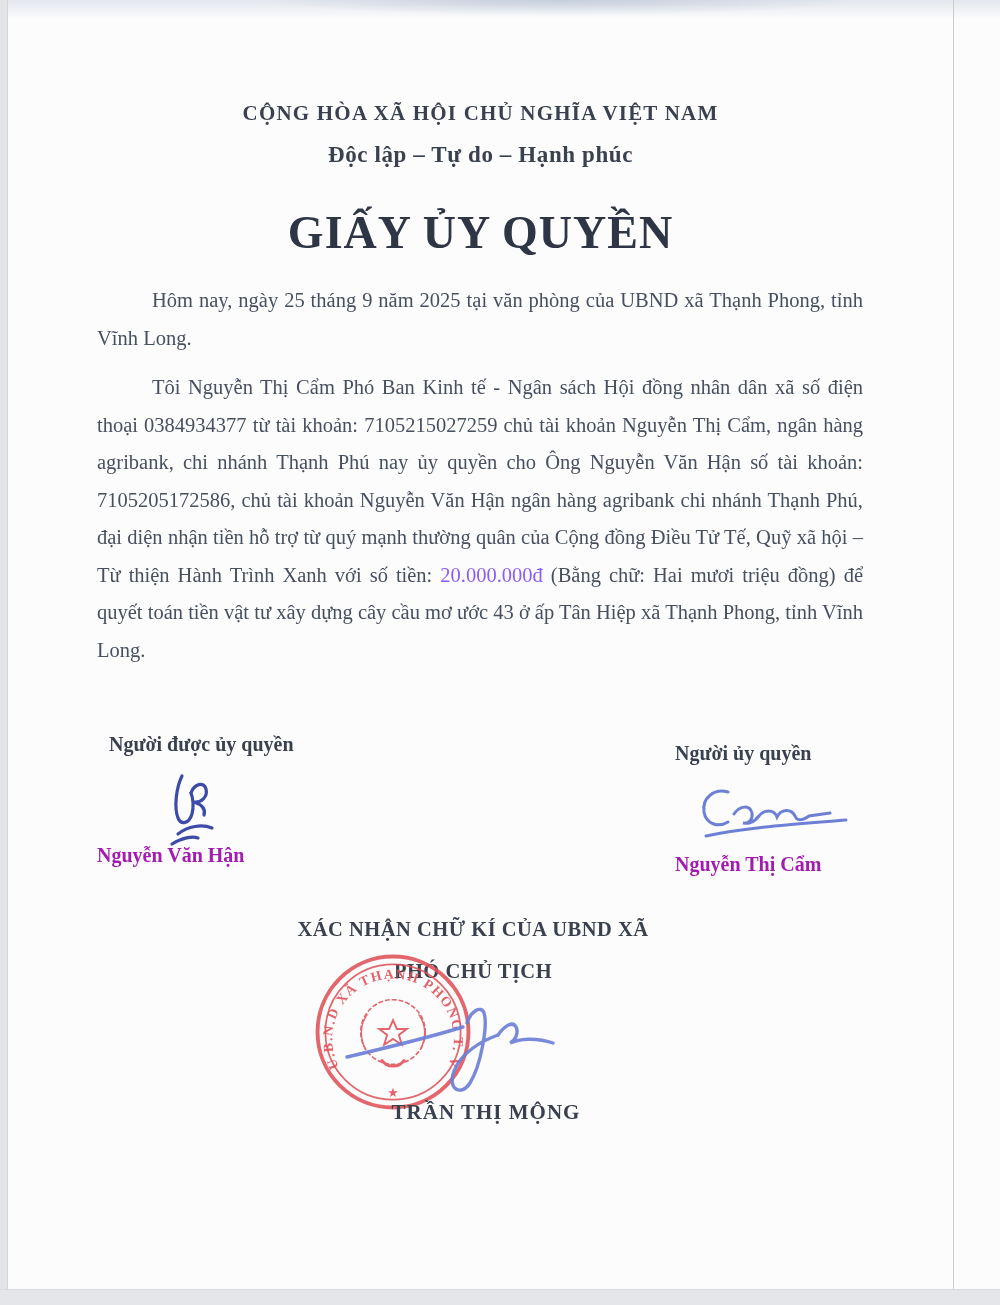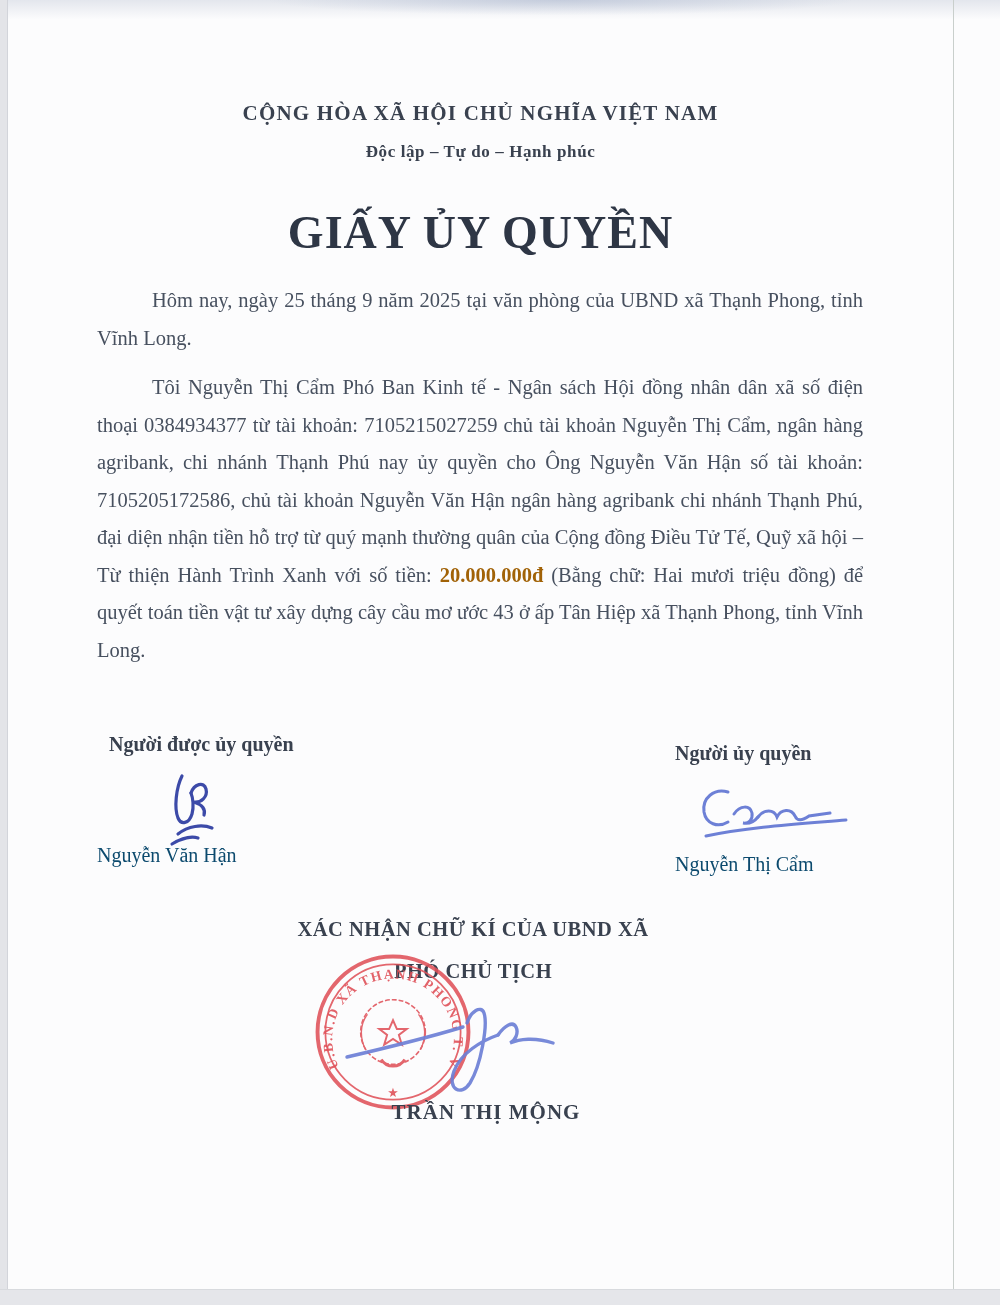--- a/index.html
+++ b/index.html
@@ -19,38 +19,38 @@
   .edge-bottom{position:absolute;left:0;top:1289px;width:1000px;height:16px;background:#e5e6ea;border-top:1px solid #d8dade;}
   .top-shade{
     position:absolute;left:0;top:0;width:1000px;height:26px;
     background:
       radial-gradient(ellipse 420px 22px at 56% 0%, rgba(150,165,195,.40), rgba(150,165,195,0) 70%),
       linear-gradient(to bottom, rgba(170,180,200,.30), rgba(170,180,200,0) 75%);
   }
 
   .hdr{position:absolute;left:8px;width:945px;text-align:center;color:#39414f;font-weight:bold;}
   .hdr1{top:101px;font-size:21px;letter-spacing:1.2px;}
-  .hdr2{top:142px;font-size:17px;letter-spacing:.6px;}
+  .hdr2{top:142px;font-size:23px;letter-spacing:.6px;}
   .title{
     position:absolute;left:8px;top:206px;width:945px;text-align:center;
     font-size:46px;font-weight:bold;color:#2e3645;letter-spacing:1px;
   }
 
   .body-text{
     position:absolute;left:97px;top:270px;width:766px;
     font-size:20.5px;line-height:37.5px;color:#47505f;
     text-align:justify;
   }
   .body-text p{margin:12px 0 10px 0;text-indent:55px;}
-  .amount{font-weight:bold;color:#a16207;}
+  .amount{font-weight:normal;color:#8b5cf6;}
 
   .role-label{position:absolute;font-size:20px;font-weight:bold;color:#39414f;}
   .role-left{left:109px;top:733px;}
   .role-right{left:675px;top:742px;}
-  .name-label{position:absolute;font-size:20px;font-weight:normal;color:#0c4a6e;text-align:center;}
+  .name-label{position:absolute;font-size:20px;font-weight:bold;color:#a21caf;text-align:center;}
   .name-left{left:97px;top:844px;}
   .name-right{left:675px;top:853px;}
 
   .sig-svg{position:absolute;}
   .sig-left{left:148px;top:768px;}
   .sig-right{left:688px;top:778px;}
 
   .cert{position:absolute;left:8px;width:930px;text-align:center;font-weight:bold;color:#39414f;}
   .cert1{top:918px;font-size:20.5px;letter-spacing:.5px;}
   .cert2{top:960px;font-size:20.5px;letter-spacing:.5px;}

